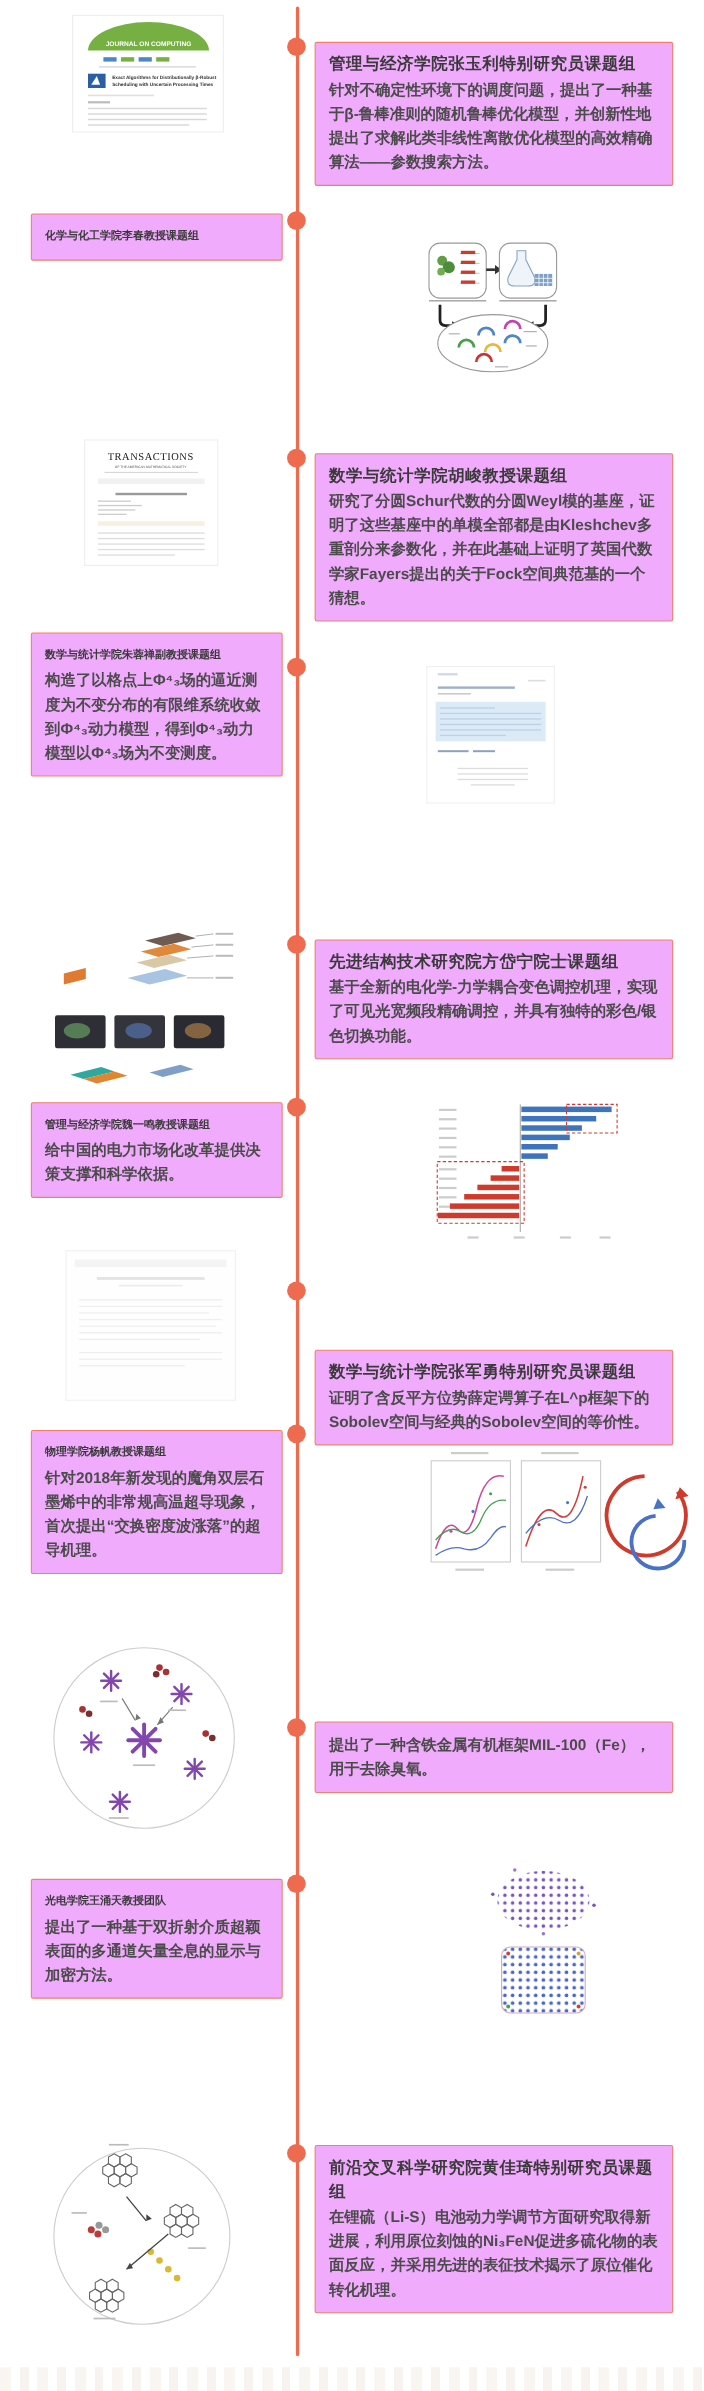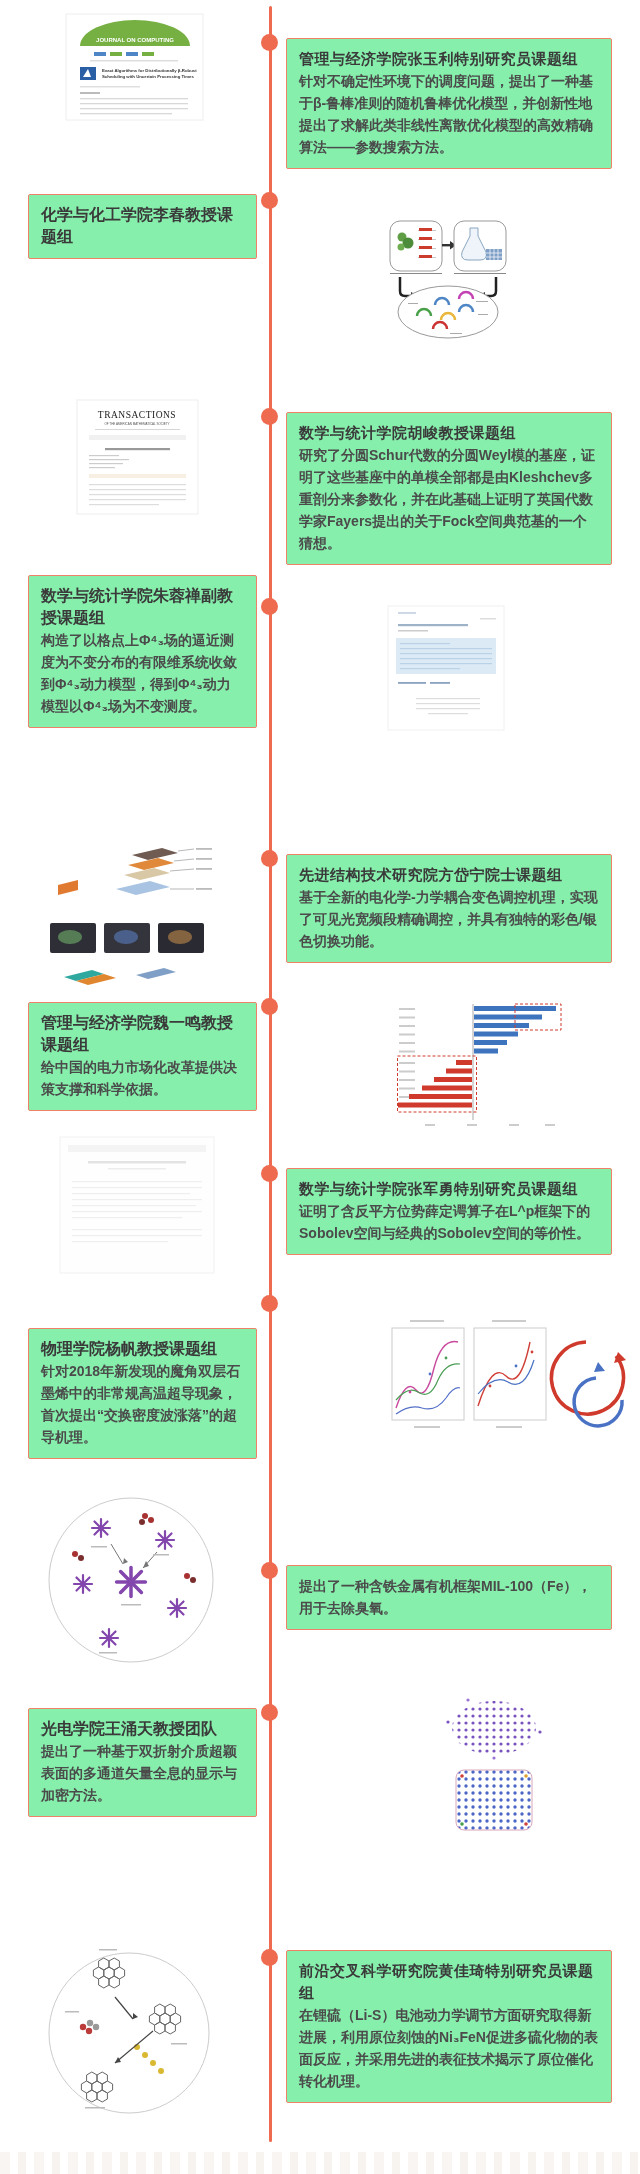--- a/index.html
+++ b/index.html
@@ -1,25 +1,25 @@
 <!DOCTYPE html>
 <html><head>
 <meta charset="utf-8">
 <style>
   html,body{margin:0;padding:0;background:#fff;}
   #page{position:relative;width:640px;height:2174px;background:#ffffff;overflow:hidden;
         font-family:"Liberation Sans","DejaVu Sans",sans-serif;}
   .tl-line{position:absolute;left:269px;top:6px;width:3px;height:2136px;background:#ee6b4f;border-radius:2px;}
   .dot{position:absolute;left:261px;width:17px;height:17px;border-radius:50%;background:#ee6b4f;}
-  .box{position:absolute;box-sizing:border-box;background:#86efac;border:1px solid #ef8168;border-radius:2px;
+  .box{position:absolute;box-sizing:border-box;background:#f0abfc;border:1px solid #ef8168;border-radius:2px;
        padding:9px 12px 10px;color:#4b4b4b;font-size:14px;line-height:22px;}
   .box.right{left:286px;width:326px;}
   .box.left{left:28px;width:229px;}
   .box h3{margin:0;font-size:15px;line-height:22px;color:#3a3a3a;font-weight:bold;letter-spacing:.5px;}
-  .box.left h3{font-size:16px;letter-spacing:0;}
+  .box.left h3{font-size:10px;letter-spacing:0;}
   .box p{margin:0;font-weight:bold;}
   .fig{position:absolute;text-decoration:underline;}
   .watermark{position:absolute;left:0;top:2152px;width:640px;height:22px;opacity:.55;
     background:repeating-linear-gradient(90deg,#f4ede7 0 10px,#fff 10px 18px,#f1e9e2 18px 26px,#fff 26px 34px);}
 </style>
 </head>
 <body>
 
 <div id="page">
 
@@ -275,21 +275,21 @@
       <rect x="120" y="6" width="46" height="26" fill="none" stroke="#d03b2f" stroke-dasharray="3 2"></rect>
       <g fill="#cccccc">
         <rect x="30" y="126" width="10" height="2"></rect>
           <rect x="72" y="126" width="10" height="2"></rect>
         <rect x="114" y="126" width="10" height="2"></rect>
           <rect x="150" y="126" width="10" height="2"></rect>
       </g>
     </svg>
   </div>
 
-  <div class="box right" style="top:1168px">
+  <div class="box right" style="top:1227px">
     <h3>数学与统计学院张军勇特别研究员课题组</h3>
     <p>证明了含反平方位势薛定谔算子在L^p框架下的Sobolev空间与经典的Sobolev空间的等价性。</p>
   </div>
 
   <div class="fig" style="left:58px;top:1135px">
     <svg width="158" height="140" viewBox="0 0 158 140">
       <rect x="2" y="2" width="154" height="136" fill="#fefefe" stroke="#f1f1f1"></rect>
       <rect x="10" y="10" width="138" height="7" fill="#f4f4f4"></rect>
       <rect x="30" y="26" width="98" height="2.5" fill="#e3e3e3"></rect>
       <rect x="50" y="33" width="58" height="1.5" fill="#ececec"></rect>
@@ -301,21 +301,21 @@
         <rect x="14" y="70" width="124" height="1.2"></rect>
           <rect x="14" y="76" width="130" height="1.2"></rect>
         <rect x="14" y="82" width="110" height="1.2"></rect>
           <rect x="14" y="94" width="130" height="1.2"></rect>
         <rect x="14" y="100" width="130" height="1.2"></rect>
           <rect x="14" y="106" width="96" height="1.2"></rect>
       </g>
     </svg>
   </div>
 
-  <div class="box left" style="top:1328px">
+  <div class="box left" style="top:1300px">
     <h3>物理学院杨帆教授课题组</h3>
     <p>针对2018年新发现的魔角双层石墨烯中的非常规高温超导现象，首次提出“交换密度波涨落”的超导机理。</p>
   </div>
 
   <div class="fig" style="left:390px;top:1308px">
     <svg width="240" height="148" viewBox="0 0 240 148">
       <g>
         <rect x="2" y="20" width="72" height="92" fill="#ffffff" stroke="#cccccc"></rect>
         <path d="M6 100 q10 -30 20 -18 q10 12 18 -22 q8 -30 24 -26" stroke="#c84a9e" fill="none" stroke-width="1.4"></path>
         <path d="M6 92 q12 -14 22 -8 q12 8 20 -12 q8 -18 22 -16" stroke="#4a9e54" fill="none" stroke-width="1.2"></path>

